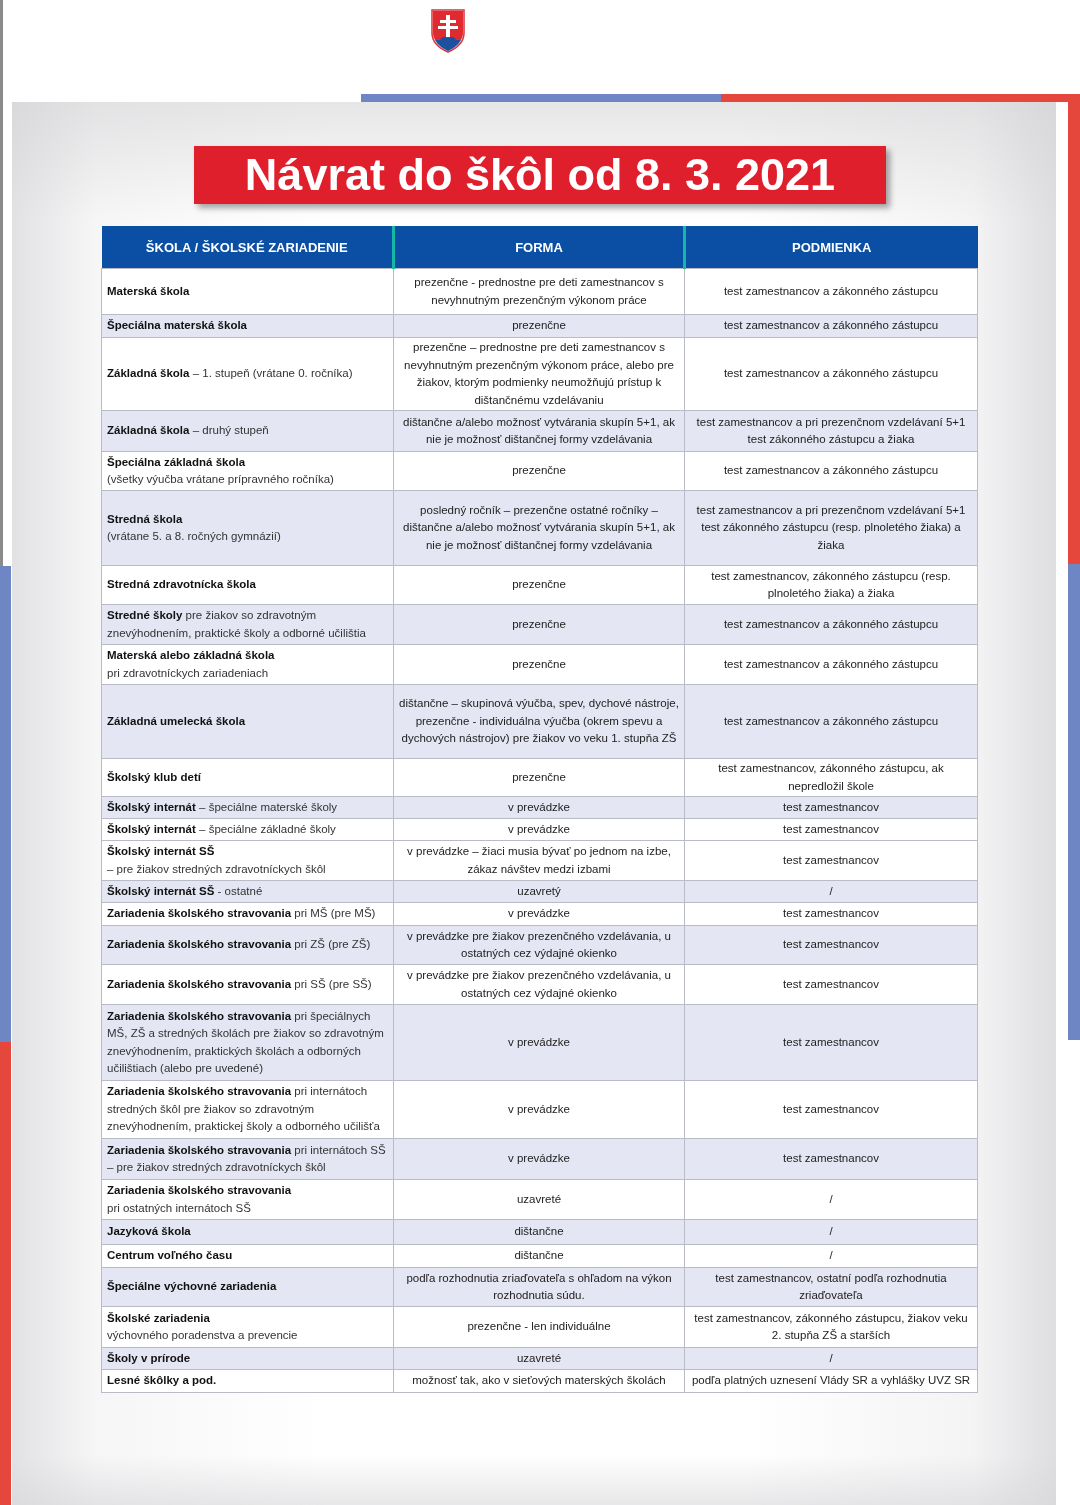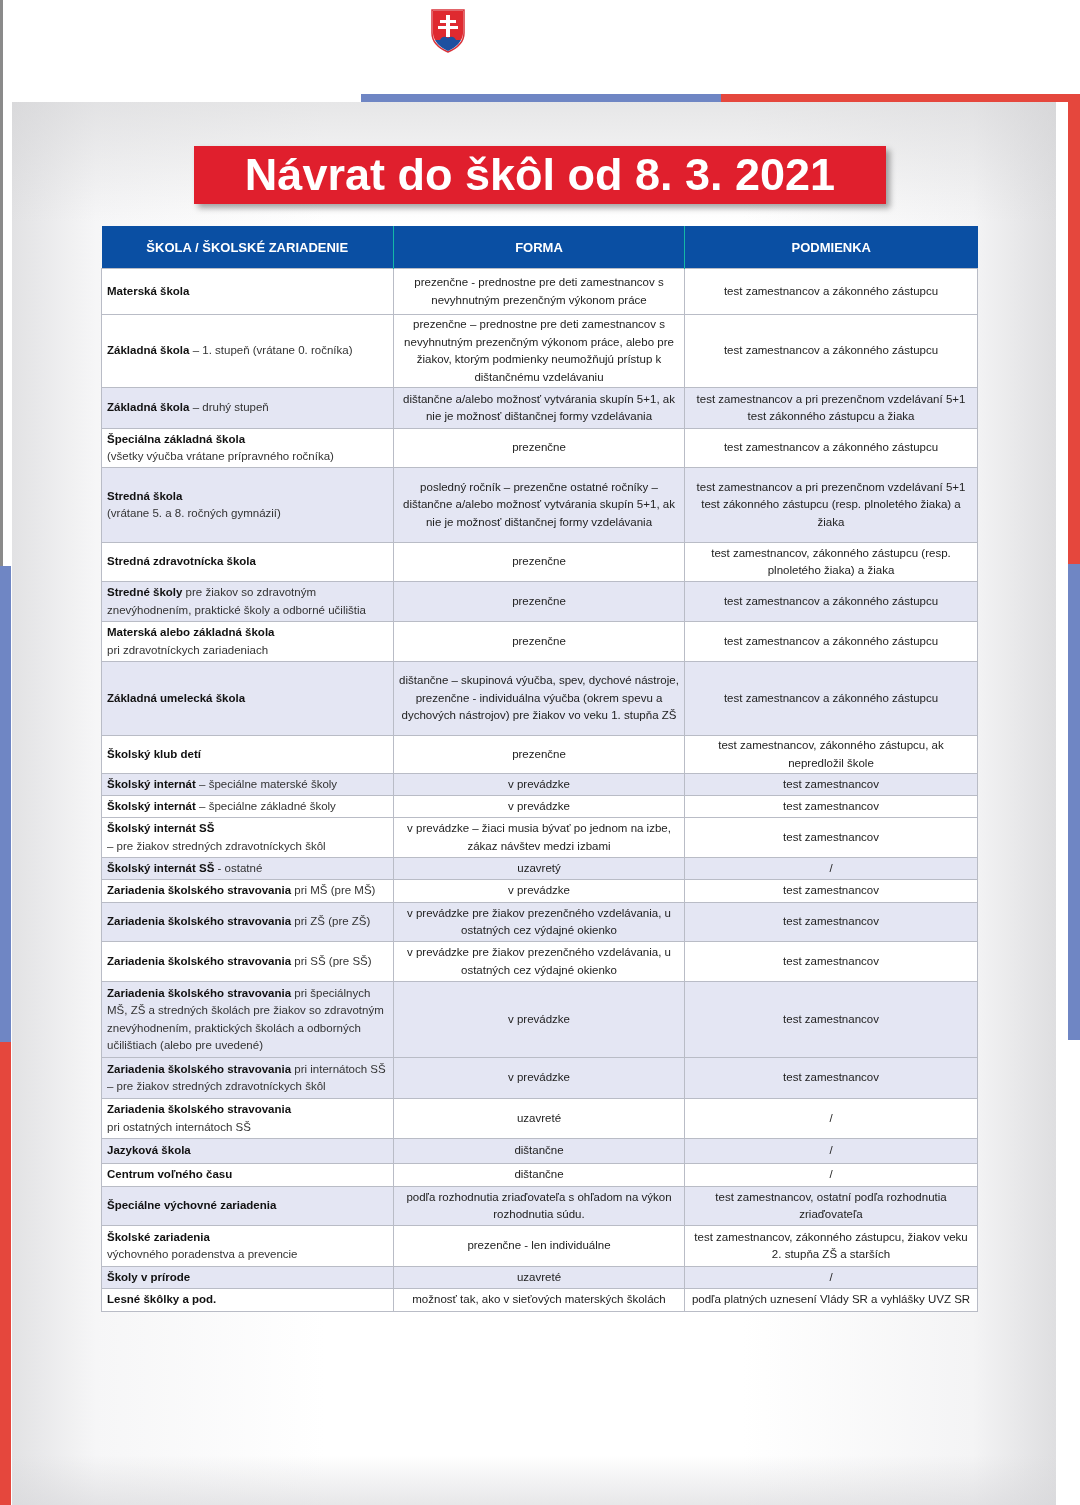--- a/index.html
+++ b/index.html
@@ -42,21 +42,21 @@
   table.main {
     position:absolute; left:101px; top:226px; width:876px;
     border-collapse:collapse; table-layout:fixed;
     font-size:11.5px; color:#222;
   }
   table.main col.c1 { width:292px; }
   table.main col.c2 { width:291px; }
   table.main col.c3 { width:293px; }
   table.main th {
     background:#0a4fa3; color:#fff; font-weight:bold; font-size:13px;
-    height:42px; border-right:1px solid #14b8a6; text-align:center; padding:0;
+    height:42px; border-right:3px solid #14b8a6; text-align:center; padding:0;
   }
   table.main th:last-child { border-right:none; }
   table.main td {
     border:1px solid #b9bcc6; padding:1px 5px; vertical-align:middle;
     line-height:17.5px;
   }
   table.main td.c { text-align:center; }
   table.main tr.alt td { background:#e4e6f3; }
   table.main tr.norm td { background:#ffffff; }
   .b { font-weight:bold; color:#111; }
@@ -107,20 +107,25 @@
       <th>FORMA</th>
       <th>PODMIENKA</th>
     </tr>
   </thead>
   <tbody id="tbody">
       <tr class="norm" style="height: 46px;">
         <td><span class="b">Materská škola</span><span class="n"></span></td>
         <td class="c">prezenčne - prednostne pre deti zamestnancov s nevyhnutným prezenčným výkonom práce</td>
         <td class="c">test zamestnancov a zákonného zástupcu</td>
       </tr>
+      <tr class="alt" style="height: 23px;">
+        <td><span class="b">Špeciálna materská škola</span><span class="n"></span></td>
+        <td class="c">prezenčne</td>
+        <td class="c">test zamestnancov a zákonného zástupcu</td>
+      </tr>
       <tr class="norm" style="height: 73px;">
         <td><span class="b">Základná škola</span><span class="n"> – 1. stupeň (vrátane 0. ročníka)</span></td>
         <td class="c">prezenčne – prednostne pre deti zamestnancov s nevyhnutným prezenčným výkonom práce, alebo pre žiakov, ktorým podmienky neumožňujú prístup k dištančnému vzdelávaniu</td>
         <td class="c">test zamestnancov a zákonného zástupcu</td>
       </tr>
       <tr class="alt" style="height: 41px;">
         <td><span class="b">Základná škola</span><span class="n"> – druhý stupeň</span></td>
         <td class="c">dištančne a/alebo možnosť vytvárania skupín 5+1, ak nie je možnosť dištančnej formy vzdelávania</td>
         <td class="c">test zamestnancov a pri prezenčnom vzdelávaní 5+1 test zákonného zástupcu a žiaka</td>
       </tr>
@@ -192,20 +197,25 @@
       <tr class="norm" style="height: 40px;">
         <td><span class="b">Zariadenia školského stravovania</span><span class="n"> pri SŠ (pre SŠ)</span></td>
         <td class="c">v prevádzke pre žiakov prezenčného vzdelávania, u ostatných cez výdajné okienko</td>
         <td class="c">test zamestnancov</td>
       </tr>
       <tr class="alt" style="height: 76px;">
         <td><span class="b">Zariadenia školského stravovania</span><span class="n"> pri špeciálnych MŠ, ZŠ a stredných školách pre žiakov so zdravotným znevýhodnením, praktických školách a odborných učilištiach (alebo pre uvedené)</span></td>
         <td class="c">v prevádzke</td>
         <td class="c">test zamestnancov</td>
       </tr>
+      <tr class="norm" style="height: 58px;">
+        <td><span class="b">Zariadenia školského stravovania</span><span class="n"> pri internátoch stredných škôl pre žiakov so zdravotným znevýhodnením, praktickej školy a odborného učilišťa</span></td>
+        <td class="c">v prevádzke</td>
+        <td class="c">test zamestnancov</td>
+      </tr>
       <tr class="alt" style="height: 41px;">
         <td><span class="b">Zariadenia školského stravovania</span><span class="n"> pri internátoch SŠ – pre žiakov stredných zdravotníckych škôl</span></td>
         <td class="c">v prevádzke</td>
         <td class="c">test zamestnancov</td>
       </tr>
       <tr class="norm" style="height: 40px;">
         <td><span class="b">Zariadenia školského stravovania</span><br><span class="n">pri ostatných internátoch SŠ</span></td>
         <td class="c">uzavreté</td>
         <td class="c">/</td>
       </tr>

